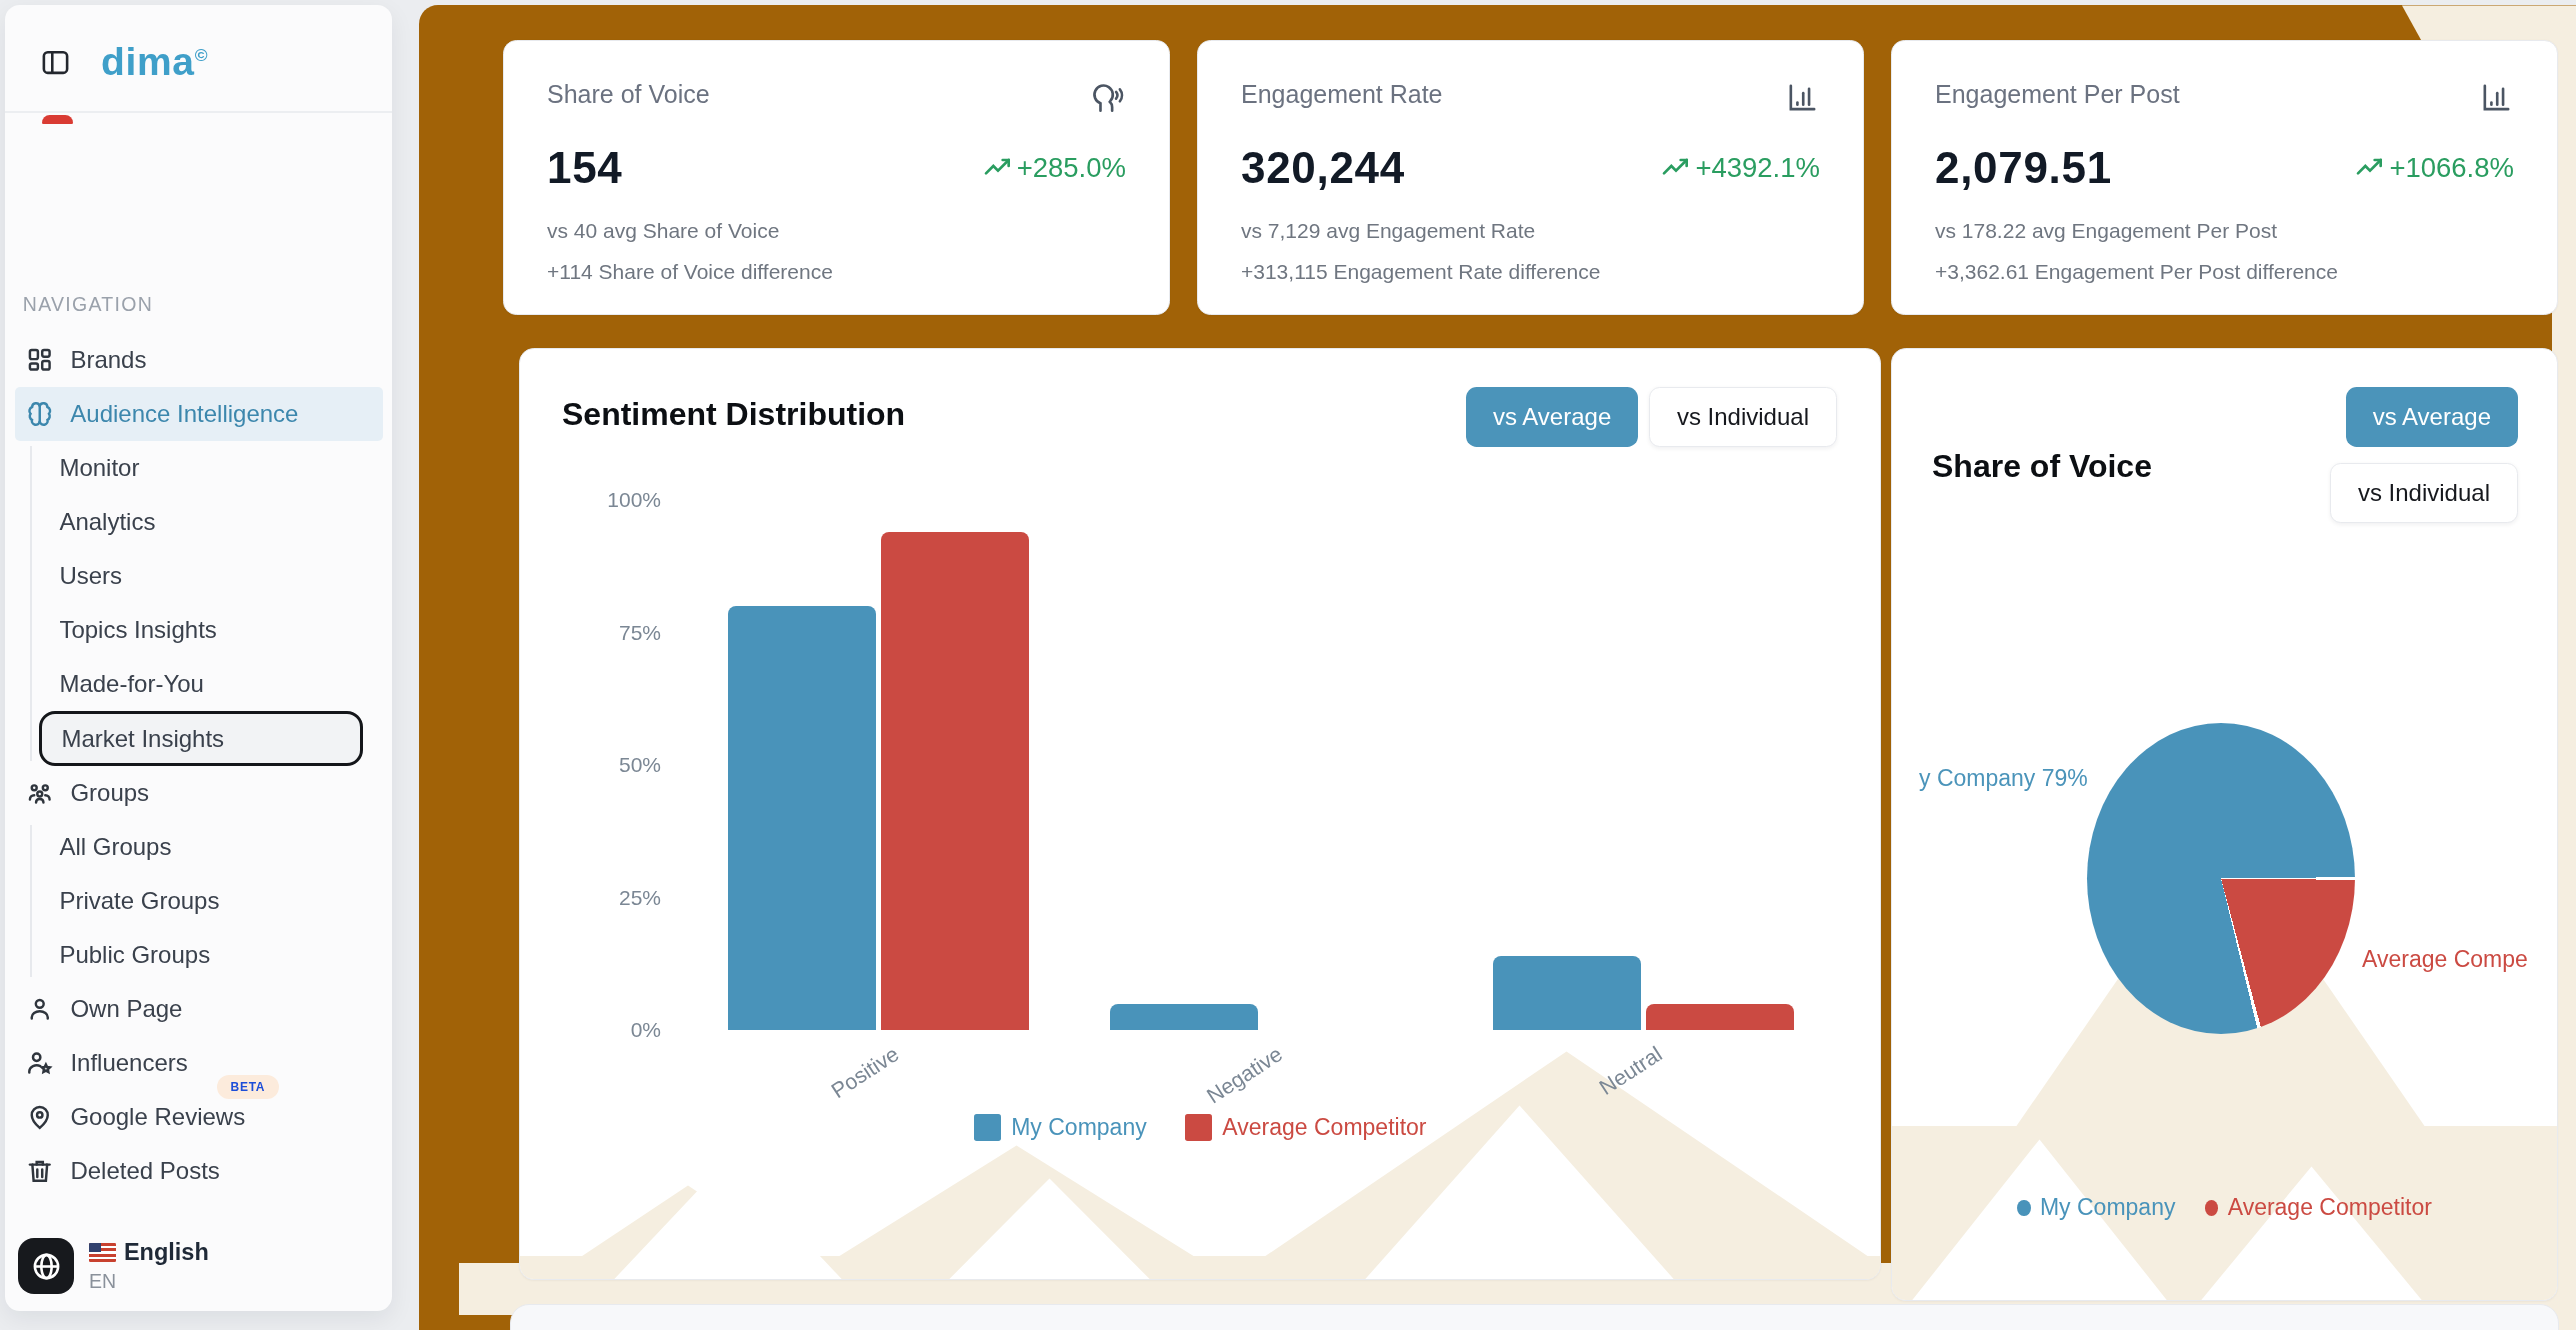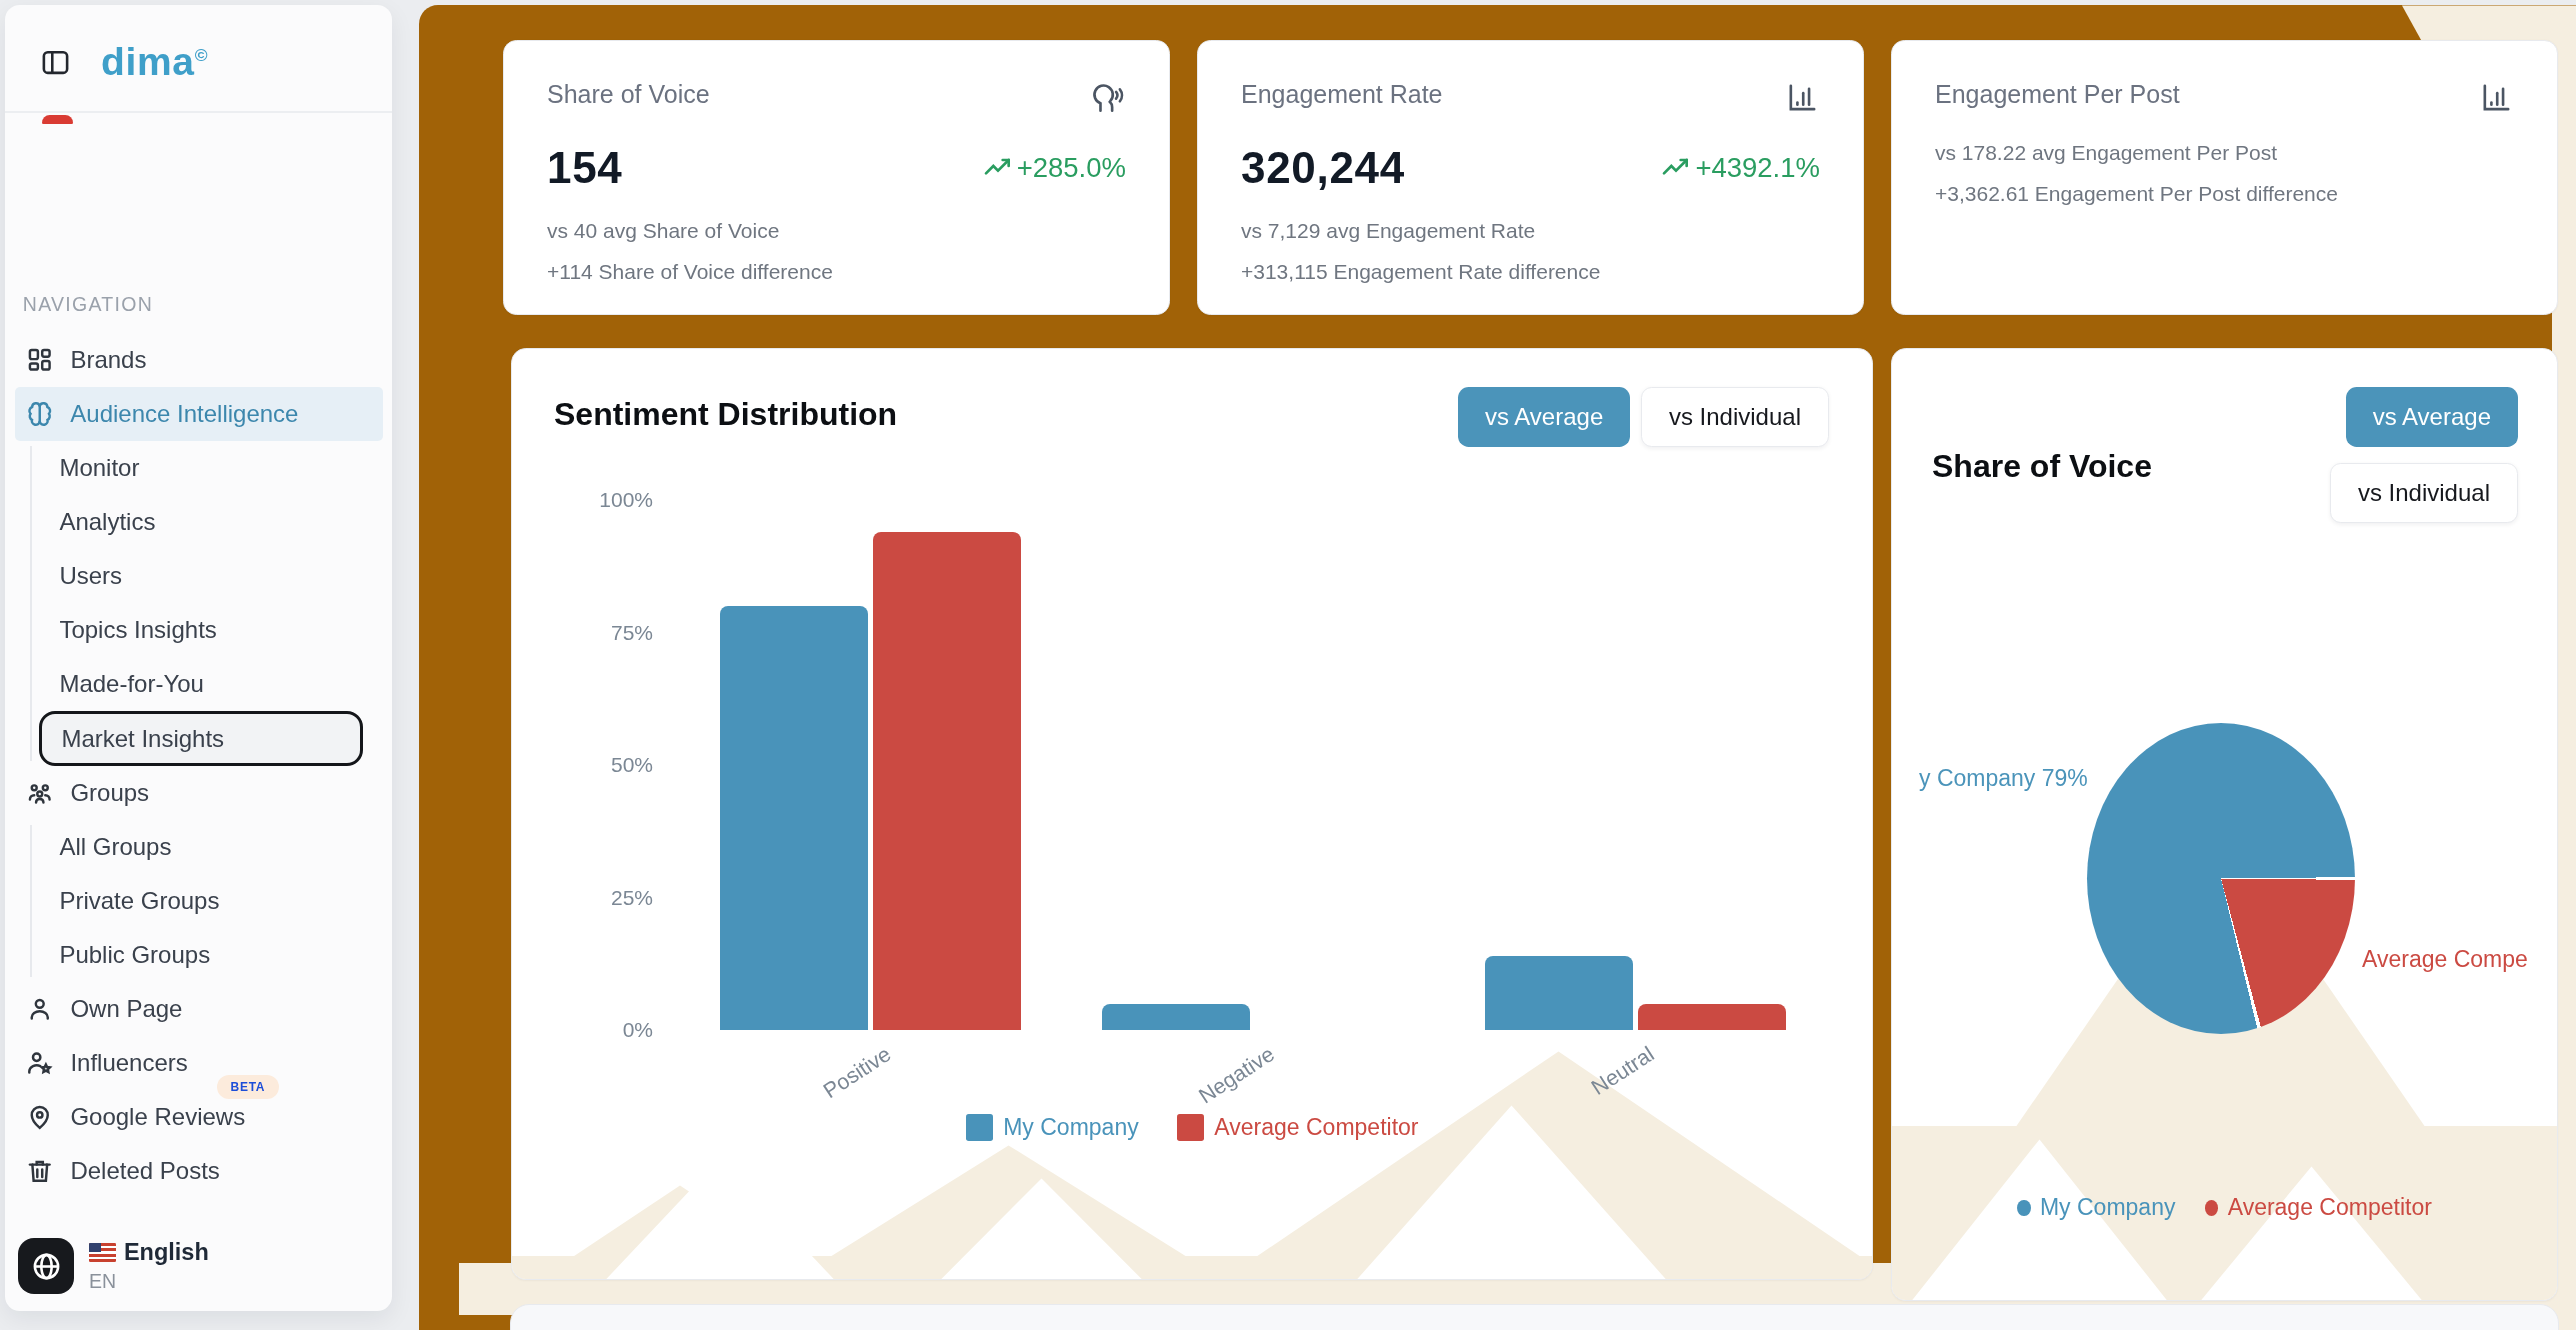--- a/index.html
+++ b/index.html
@@ -65,21 +65,21 @@
   .kpi-icon svg { width:35px; height:35px; }
   .kpi-mid { display:flex; justify-content:space-between; align-items:center; margin-top:28px; }
   .kpi-value { font-size:44px; font-weight:800; color:#121a26; letter-spacing:0.7px; }
   .kpi-change { display:flex; align-items:center; gap:3px; color:#2a9d60; font-size:27.5px; }
   .kpi-change svg { width:32px; height:32px; }
   .kpi-sub { margin-top:25.5px; font-size:21px; color:#6f7680; }
   .kpi-diff { margin-top:17.4px; font-size:21px; color:#6f7680; }
 
   .chart-card { position:absolute; background:#fff; border:1.3px solid #e8eaee; border-radius:14.8px;
     box-shadow:0 0.7px 2px rgba(16,24,40,.04); overflow:hidden; z-index:1; }
-  .sentiment-card { left:92px; top:343px; width:1362px; height:932px; }
+  .sentiment-card { left:100px; top:343px; width:1362px; height:932px; }
   .pie-card { left:1472px; top:343px; width:667px; height:953px; }
 
   .card-title { font-size:32px; font-weight:bold; color:#0c0f13; }
   .sentiment-header { position:absolute; left:42px; top:47px; }
   .toggle-row { position:absolute; right:43px; top:38px; display:flex; gap:10.7px; z-index:3; }
   .toggle-col { position:absolute; right:39px; top:38px; display:flex; flex-direction:column; gap:16px; align-items:flex-end; z-index:3; }
   .toggle-btn { height:60px; padding:0 27px; border-radius:10.7px; font-size:24px;
     display:flex; align-items:center; justify-content:center; cursor:pointer; white-space:nowrap; }
   .toggle-btn.active { background:#4b94ba; color:#fff; }
   .toggle-btn.inactive { background:#fff; color:#16181d; border:1.3px solid #e8eaee;
@@ -333,20 +333,30 @@
     <div class="kpi-card">
       <div class="kpi-top">
         <span class="kpi-title">Engagement Per Post</span>
         <span class="kpi-icon">
           <svg viewBox="0 0 24 24" fill="none" stroke="currentColor" stroke-width="1.8" stroke-linecap="round">
               <path d="M4 4v16h16"></path>
               <path d="M8.5 17v-1.5"></path>
               <path d="M12.5 17V9"></path>
               <path d="M16.5 17V6"></path>
             </svg>
+        </span>
+      </div>
+      <div class="kpi-mid">
+        <span class="kpi-value">2,079.51</span>
+        <span class="kpi-change">
+          <svg viewBox="0 0 24 24" fill="none" stroke="currentColor" stroke-width="2" stroke-linecap="round">
+              <path d="M3 16l5.5-5.5 3.5 3.5L20 6"></path>
+              <path d="M15.5 6H20v4.5"></path>
+            </svg>
+          <span>+1066.8%</span>
         </span>
       </div>
       <div class="kpi-sub">vs 178.22 avg Engagement Per Post</div>
       <div class="kpi-diff">+3,362.61 Engagement Per Post difference</div>
     </div>
   </div>
 
   <section class="chart-card sentiment-card">
     <div class="mountains">
       <div class="tri beige" style="left:27px;width:282px;height:94px;"></div>

